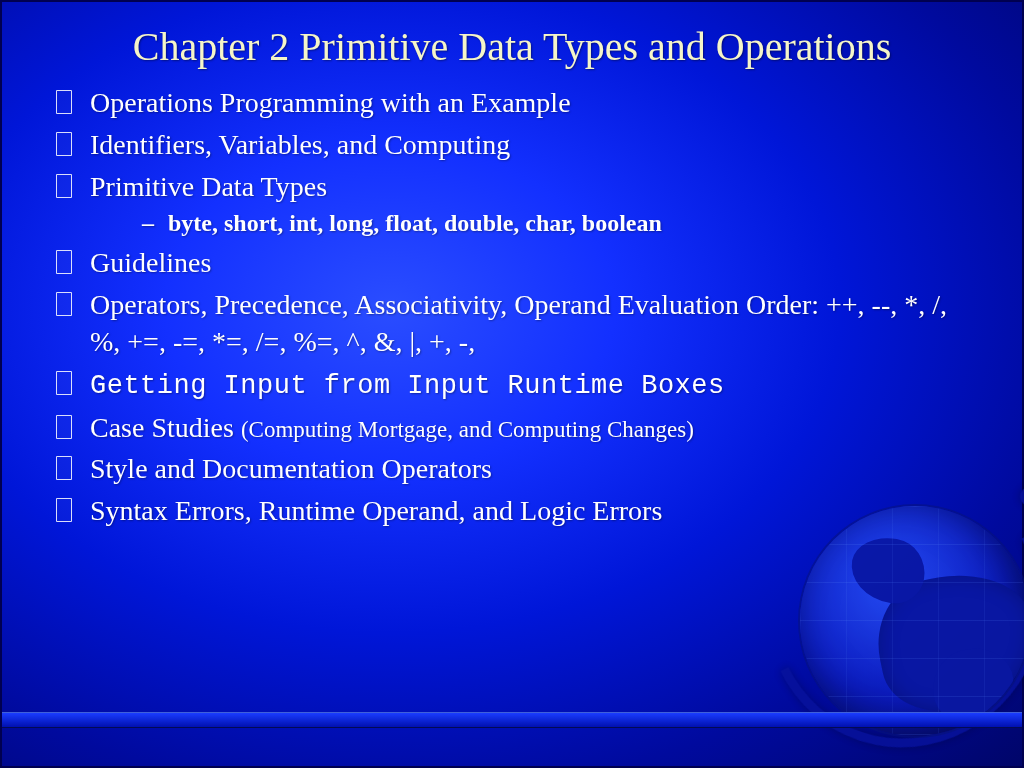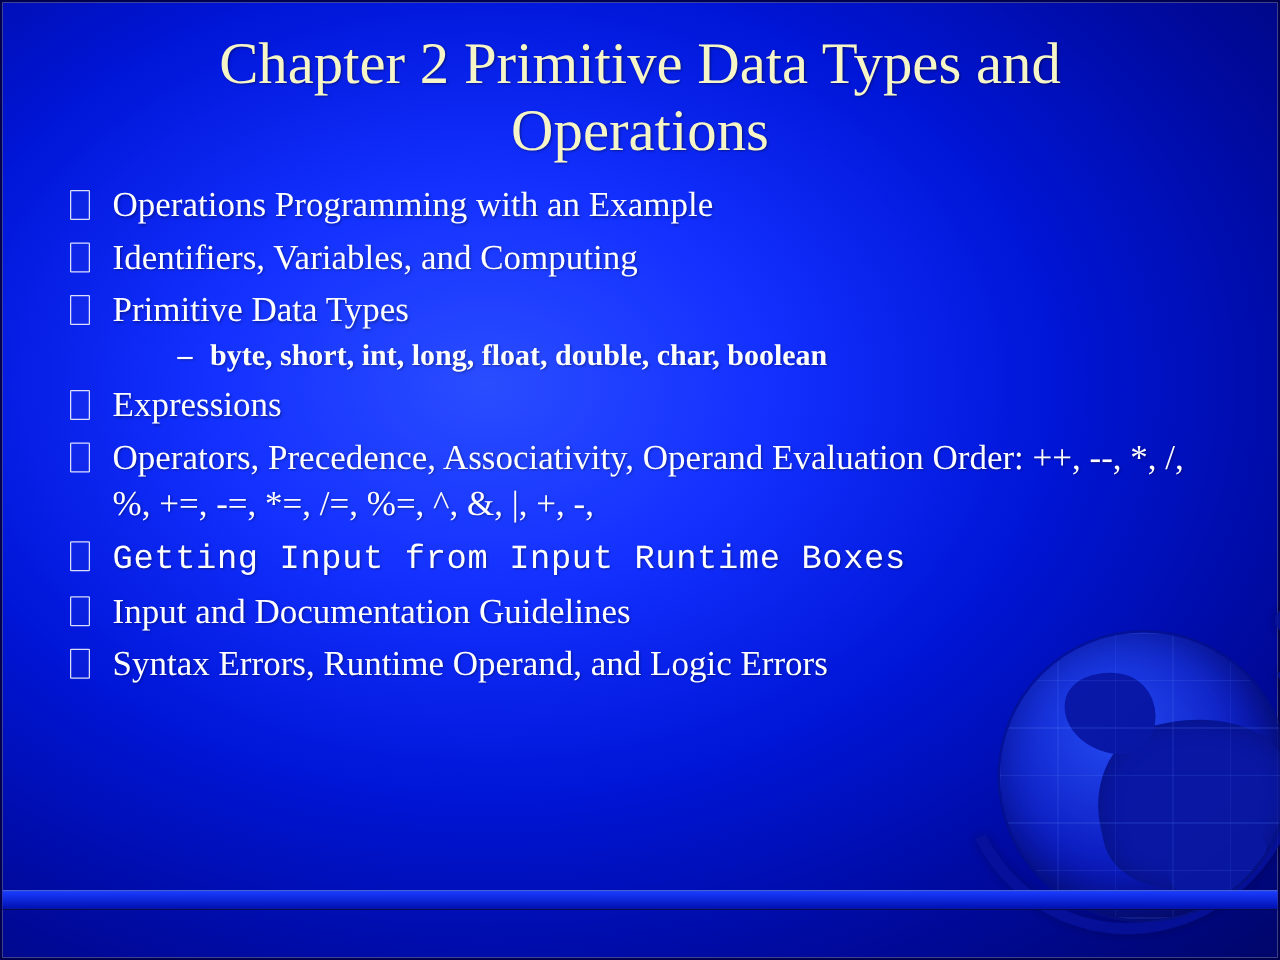--- a/index.html
+++ b/index.html
@@ -20,21 +20,21 @@
                 #0016d8 50%,
                 #000a9e 75%,
                 #000568 100%);
     box-sizing: border-box;
     border: 2px solid #000050;
     color: #ffffff;
   }
   .title {
     text-align: center;
     color: #f5f5c8;
-    font-size: 47px;
+    font-size: 40px;
     line-height: 1.15;
     padding: 22px 80px 10px 80px;
     font-weight: 400;
     text-shadow: 1px 1px 2px rgba(0,0,0,.4);
   }
   .body {
     padding: 4px 40px 0 40px;
   }
   ul.top {
     list-style: none;
@@ -186,24 +186,27 @@
   <div class="body">
     <ul class="top">
       <li><span>Operations Programming with an Example</span></li>
       <li><span>Identifiers, Variables, and Computing</span></li>
       <li>
         <span>Primitive Data Types</span>
         <ul class="sub">
           <li><span>byte, short, int, long, float, double, char, boolean</span></li>
         </ul>
       </li>
-      <li><span>Expressions</span></li>
+      <li><span>Guidelines</span></li>
       <li><span>Operators, Precedence, Associativity, Operand Evaluation Order: ++, --, *, /, %, +=, -=, *=, /=, %=, ^, &amp;, |, +, -,</span></li>
       <li><span class="mono">Getting Input from Input Runtime Boxes</span></li>
-      <li><span>Input and Documentation Guidelines</span></li>
+      <li>
+        <span>Case Studies </span><span class="paren">(Computing Mortgage, and Computing Changes)</span>
+      </li>
+      <li><span>Style and Documentation Operators</span></li>
       <li><span>Syntax Errors, Runtime Operand, and Logic Errors</span></li>
     </ul>
   </div>
 
   <div class="globe-wrap">
     <div class="stand"></div>
     <div class="globe">
       <div class="land1"></div>
       <div class="land2"></div>
       <div class="land3"></div>

